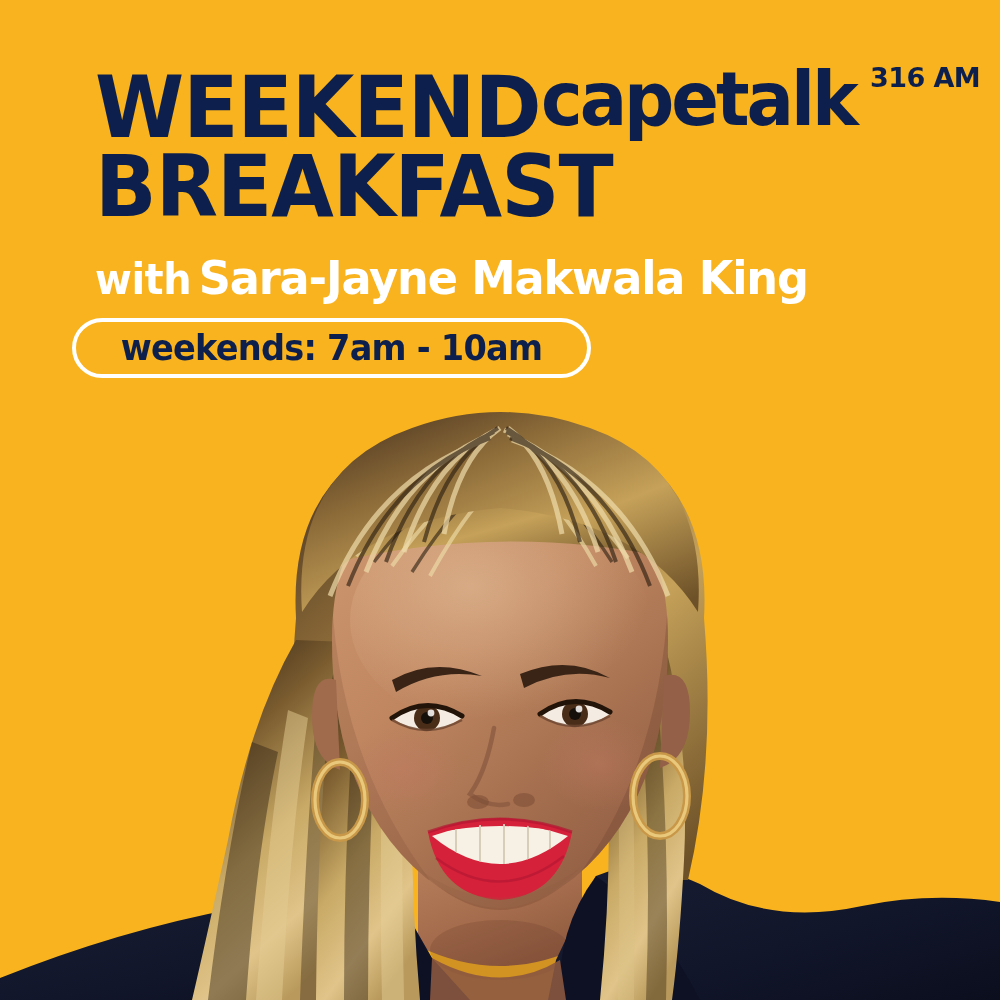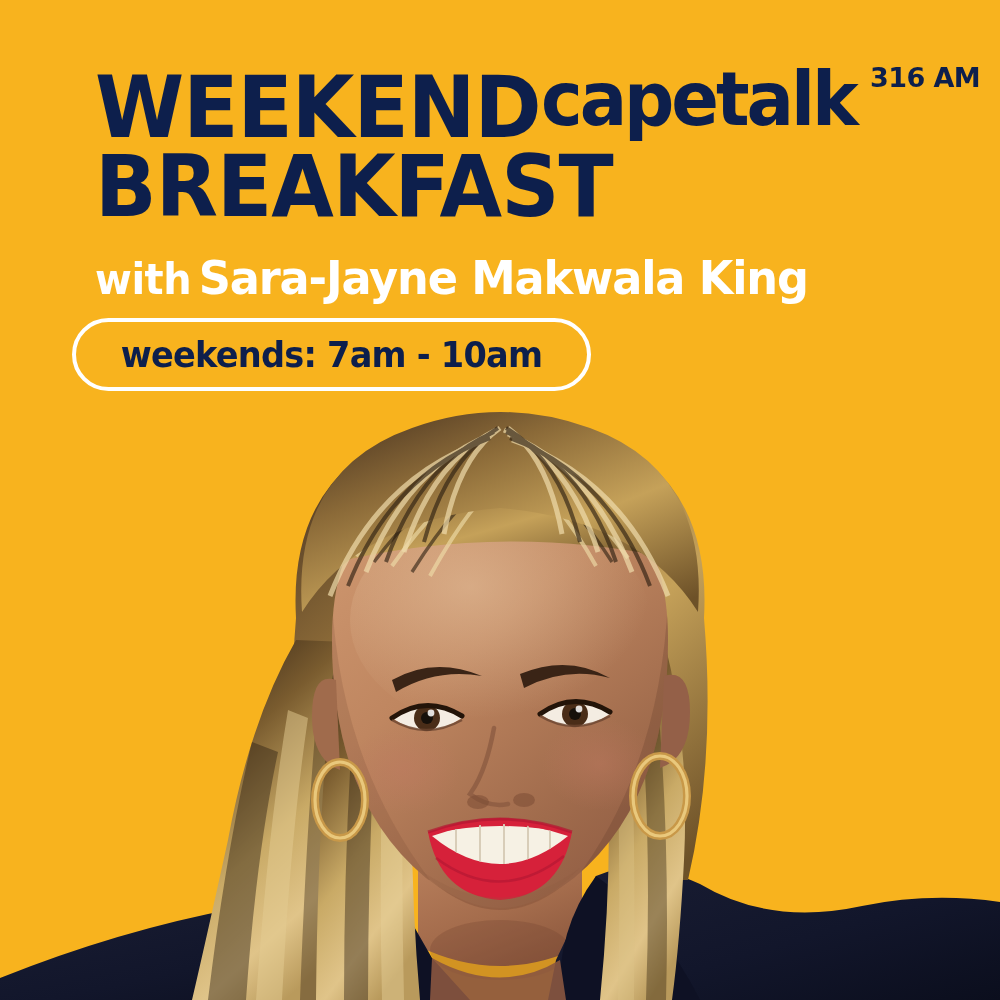--- a/index.html
+++ b/index.html
@@ -84,21 +84,21 @@
     color: #ffffff;
     letter-spacing: -1.2px;
     margin-left: 8px;
   }
 
   
   .pill {
     position: absolute;
     left: 72px;
     top: 318px;
-    height: 73px;
+    height: 60px;
     box-sizing: border-box;
     display: flex;
     align-items: center;
     padding: 8px 36px;
     border: 4px solid #ffffff;
     border-radius: 999px;
     z-index: 5;
   }
   .pill-text {
     font-size: 35px;

